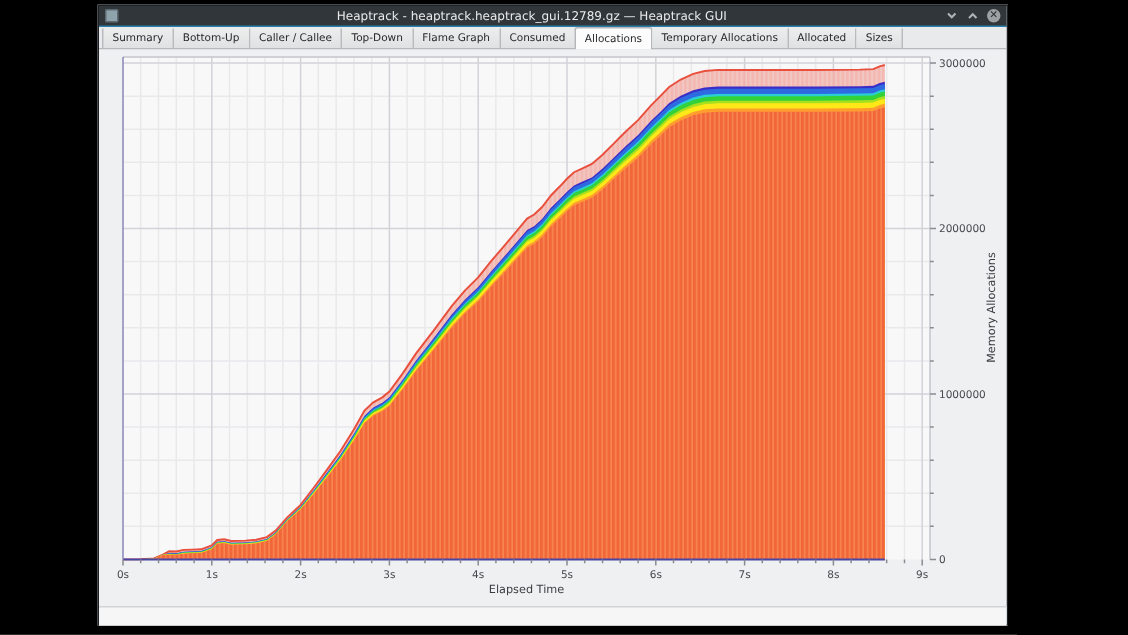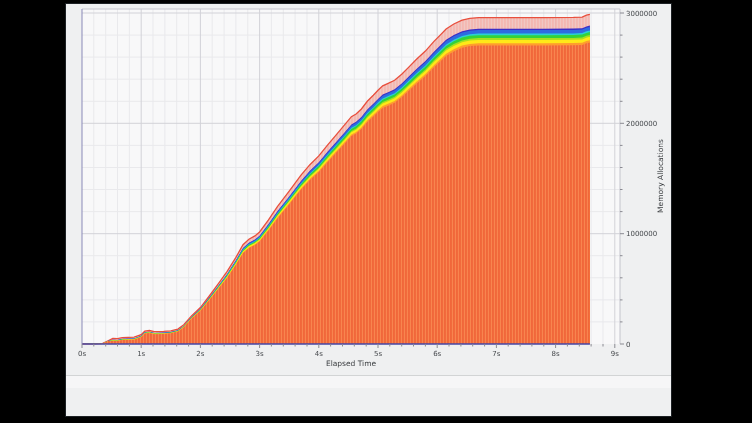--- a/index.html
+++ b/index.html
@@ -36,21 +36,52 @@
   svg text{font-family:"DejaVu Sans",sans-serif;}
   .tick-label{font-size:7px;fill:#46494d;}
   .axis-title{font-size:7.5px;fill:#3a3d40;}
 </style>
 </head>
 <body>
 
 <div class="stage">
   <div class="window">
 
-
+    <div class="titlebar">
+      <span class="app-icon"></span>
+      <span class="title-text">Heaptrack - heaptrack.heaptrack_gui.12789.gz — Heaptrack GUI</span>
+      <span class="win-btns">
+        <span class="win-btn">
+          <svg width="7" height="5">
+              <path class="chev" d="M1,1 L3.5,3.5 L6,1"></path>
+            </svg>
+        </span>
+        <span class="win-btn">
+          <svg width="7" height="5">
+              <path class="chev" d="M1,4 L3.5,1.5 L6,4"></path>
+            </svg>
+        </span>
+        <span class="win-btn">
+          <span class="close-circle">✕</span>
+        </span>
+      </span>
+    </div>
+
+    <div class="tabbar" id="tabbar">
+        <span class="tab">Summary</span>
+        <span class="tab">Bottom-Up</span>
+        <span class="tab">Caller / Callee</span>
+        <span class="tab">Top-Down</span>
+        <span class="tab">Flame Graph</span>
+        <span class="tab">Consumed</span>
+        <span class="tab active">Allocations</span>
+        <span class="tab">Temporary Allocations</span>
+        <span class="tab">Allocated</span>
+        <span class="tab">Sizes</span>
+      </div>
 
     <div class="content">
       <svg id="chart" width="605" height="371">
         <g id="chart-dynamic">
             <defs>
               <pattern id="pOrange" width="3" height="4" patternUnits="userSpaceOnUse">
                 <rect width="3" height="4" fill="#f1673a"></rect>
                 <rect x="1.9" width="1.1" height="4" fill="#f8854f"></rect>
               </pattern>
               <pattern id="pPink" width="3" height="4" patternUnits="userSpaceOnUse">

